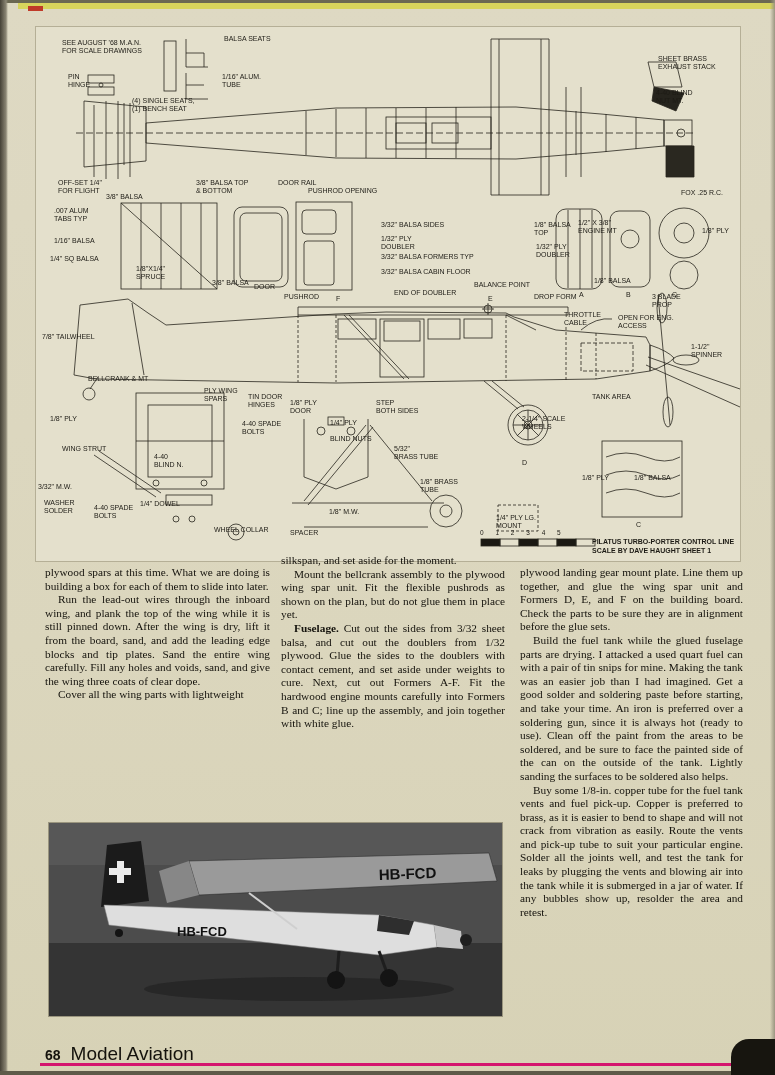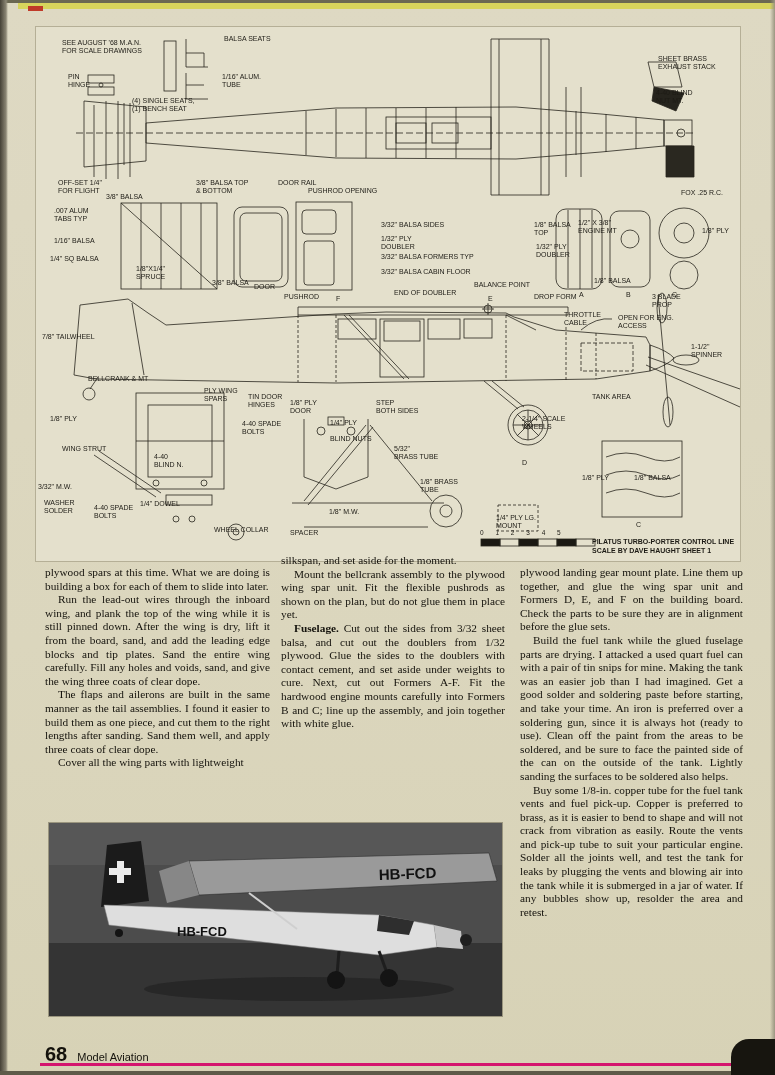--- a/index.html
+++ b/index.html
@@ -41,22 +41,22 @@
   .col3 { left:520px; top:566px; width:223px; }
 
   
   .photo { position:absolute; left:49px; top:823px; width:453px; height:193px; background:#3e3e3e;
            outline:1px solid #9a957e; }
   .caption { position:absolute; left:45px; top:1021px; width:461px; font-size:10.3px; line-height:11.8px;
              font-weight:bold; text-align:justify; color:#14120c; }
 
   
   .footer { position:absolute; left:45px; top:1043px; display:flex; align-items:baseline; gap:10px; }
-  .pgnum { font-size:20px; font-weight:bold; color:#14120c; }
-  .mag   { font-size:11px; color:#14120c; }
+  .pgnum { font-size:14px; font-weight:bold; color:#14120c; }
+  .mag   { font-size:19px; color:#14120c; }
   .rule-magenta { position:absolute; left:40px; top:1063px; width:699px; height:3px; background:#d4156e; }
 </style>
 </head>
 <body>
 
 <div class="page">
 
   <div class="edge-top-dark"></div>
   <div class="edge-top-yellow"></div>
   <div class="edge-left"></div>
@@ -316,21 +316,20 @@
         <span class="plan-label" style="left: 300px; top: 268px;">F</span>
       </div>
     <div class="plan-title">PILATUS TURBO-PORTER CONTROL LINE
 SCALE   BY DAVE HAUGHT   SHEET 1</div>
     <div class="scale-nums">0 1 2 3 4 5</div>
   </div>
 
   <div class="col col1">
       <p>plywood spars at this time. What we are doing is building a box for each of them to slide into later.</p>
       <p>Run the lead-out wires through the inboard wing, and plank the top of the wing while it is still pinned down. After the wing is dry, lift it from the board, sand, and add the leading edge blocks and tip plates. Sand the entire wing carefully. Fill any holes and voids, sand, and give the wing three coats of clear dope.</p>
-      <p>The flaps and ailerons are built in the same manner as the tail assemblies. I found it easier to build them as one piece, and cut them to the right lengths after sanding. Sand them well, and apply three coats of clear dope.</p>
       <p>Cover all the wing parts with lightweight</p>
     </div>
   <div class="col col2">
       <p>silkspan, and set aside for the moment.</p>
       <p>Mount the bellcrank assembly to the plywood wing spar unit. Fit the flexible pushrods as shown on the plan, but do not glue them in place yet.</p>
       <p><b>Fuselage. </b>Cut out the sides from 3/32 sheet balsa, and cut out the doublers from 1/32 plywood. Glue the sides to the doublers with contact cement, and set aside under weights to cure. Next, cut out Formers A-F. Fit the hardwood engine mounts carefully into Formers B and C; line up the assembly, and join together with white glue.</p>
     </div>
   <div class="col col3">
       <p>plywood landing gear mount plate. Line them up together, and glue the wing spar unit and Formers D, E, and F on the building board. Check the parts to be sure they are in alignment before the glue sets.</p>
       <p>Build the fuel tank while the glued fuselage parts are drying. I attacked a used quart fuel can with a pair of tin snips for mine. Making the tank was an easier job than I had imagined. Get a good solder and soldering paste before starting, and take your time. An iron is preferred over a soldering gun, since it is always hot (ready to use). Clean off the paint from the areas to be soldered, and be sure to face the painted side of the can on the outside of the tank. Lightly sanding the surfaces to be soldered also helps.</p>

